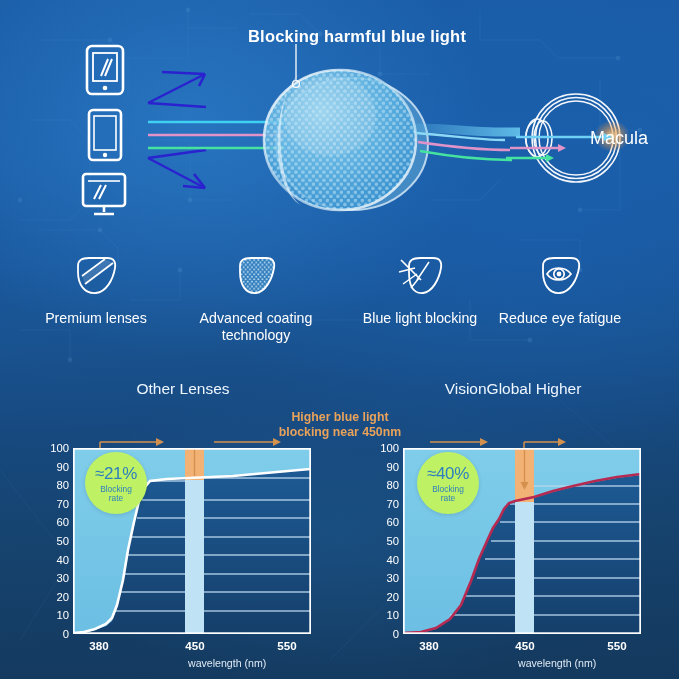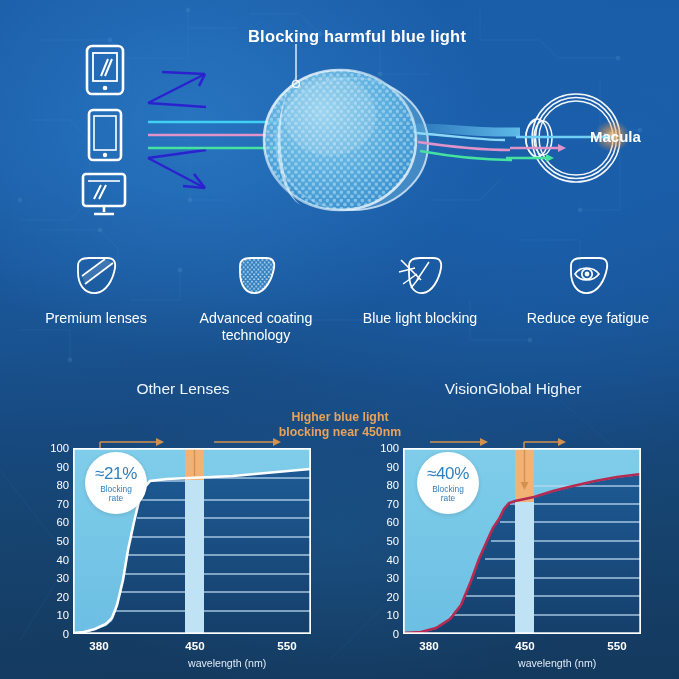--- a/index.html
+++ b/index.html
@@ -18,42 +18,42 @@
       linear-gradient(178deg,#1a5ca6 0%,#1b5ea8 22%,#1a589d 38%,#19528f 50%,#17497f 62%,#164470 76%,#153e66 88%,#14395e 100%);
   }
   .bg-circuit{position:absolute;inset:0;opacity:.5;}
   .bg-lower-glow{position:absolute;left:0;right:0;top:360px;bottom:0;
     background:radial-gradient(ellipse 60% 70% at 50% 55%, rgba(34,104,170,.30) 0%, rgba(34,104,170,0) 70%);}
 
   
   .hero{position:absolute;left:0;top:0;width:679px;height:250px;}
   .hero-title{position:absolute;left:248px;top:27px;width:240px;
     color:#ffffff;font-size:16.5px;font-weight:bold;letter-spacing:.2px;white-space:nowrap;}
-  .macula-label{position:absolute;left:590px;top:128px;color:#ffffff;font-size:15px;font-weight:bold;}
+  .macula-label{position:absolute;left:590px;top:128px;color:#ffffff;font-size:18px;font-weight:normal;}
 
   .dev{position:absolute;color:#ffffff;}
   .dev svg{display:block;}
 
   
   .features{position:absolute;left:0;top:252px;width:679px;height:105px;}
   .feature{position:absolute;top:0;text-align:center;}
   .feature .ficon{height:48px;display:flex;align-items:center;justify-content:center;}
   .feature .flabel{margin-top:10px;color:#ffffff;font-size:14.2px;line-height:1.18;white-space:pre-line;}
 
   
   .chart{position:absolute;top:380px;height:299px;}
   .chart-title{position:absolute;top:0;left:0;width:100%;text-align:center;
     color:#eef6ff;font-size:15.5px;}
   .annot{position:absolute;top:31px;color:#e8a25a;font-size:12.3px;font-weight:bold;line-height:1.22;text-align:center;white-space:pre-line;}
   .plotwrap{position:absolute;}
   .ylab{position:absolute;right:100%;margin-right:4px;color:#ffffff;font-size:11.3px;font-weight:normal;
     transform:translateY(-50%);text-align:right;width:24px;}
   .xlab{position:absolute;top:100%;margin-top:5px;color:#ffffff;font-size:11.6px;font-weight:bold;transform:translateX(-50%);}
   .axisname{position:absolute;color:#dfeaf5;font-size:10.6px;}
-  .badge{position:absolute;border-radius:50%;background:#ffffff;
+  .badge{position:absolute;border-radius:50%;background:#bef264;
     display:flex;flex-direction:column;align-items:center;justify-content:center;
     box-shadow:0 1px 4px rgba(0,0,0,.12);}
   .badge .b1{color:#2f7fbe;font-size:17px;letter-spacing:-.3px;}
   .badge .b2{color:#2f7fbe;font-size:8.4px;line-height:1.05;text-align:center;margin-top:1px;}
 </style>
 </head>
 <body>
 
 <div id="stage">
   <div class="bg"></div>
@@ -266,21 +266,21 @@
         <svg width="50" height="44" viewBox="0 0 50 44">
           <path d="M14 12 C14 6 18 4 25 4 L38 4 C45 4 47 8 46 14 C44 26 37 38 28 39 C17 40 14 30 14 18 Z" fill="none" stroke="#ffffff" stroke-width="1.8"></path>
           <path d="M6 6 L26 26" stroke="#ffffff" stroke-width="1.7" fill="none"></path>
           <path d="M4 18 L20 14 M8 30 L22 20 M16 34 L24 24" stroke="#ffffff" stroke-width="1.5" fill="none"></path>
           <path d="M22 26 L34 8" stroke="#ffffff" stroke-width="1.5" fill="none"></path>
         </svg>
       </div>
       <div class="flabel">Blue light blocking</div>
     </div>
 
-    <div class="feature" style="left:502px;width:172px;">
+    <div class="feature" style="left:474px;width:172px;">
       <div class="ficon">
         <svg width="50" height="44" viewBox="0 0 50 44">
           <path d="M8 12 C8 6 12 4 19 4 L36 4 C43 4 45 8 44 14 C42 26 35 38 25 39 C14 40 8 30 8 18 Z" fill="none" stroke="#ffffff" stroke-width="1.8"></path>
           <path d="M12 20 C17 12 30 12 36 20 C30 28 17 28 12 20 Z" fill="none" stroke="#ffffff" stroke-width="1.7"></path>
           <circle cx="24" cy="20" r="5.2" fill="none" stroke="#ffffff" stroke-width="1.7"></circle>
           <circle cx="24" cy="20" r="2.4" fill="#ffffff"></circle>
         </svg>
       </div>
       <div class="flabel">Reduce eye fatigue</div>
     </div>

